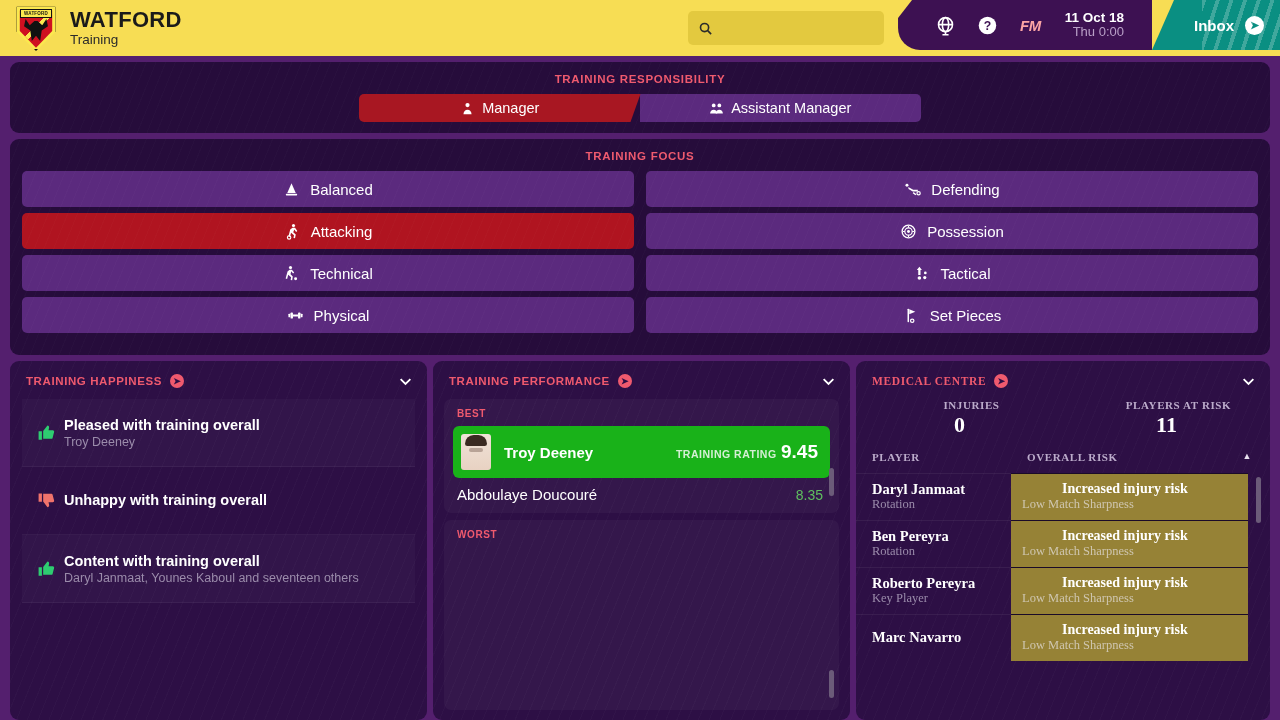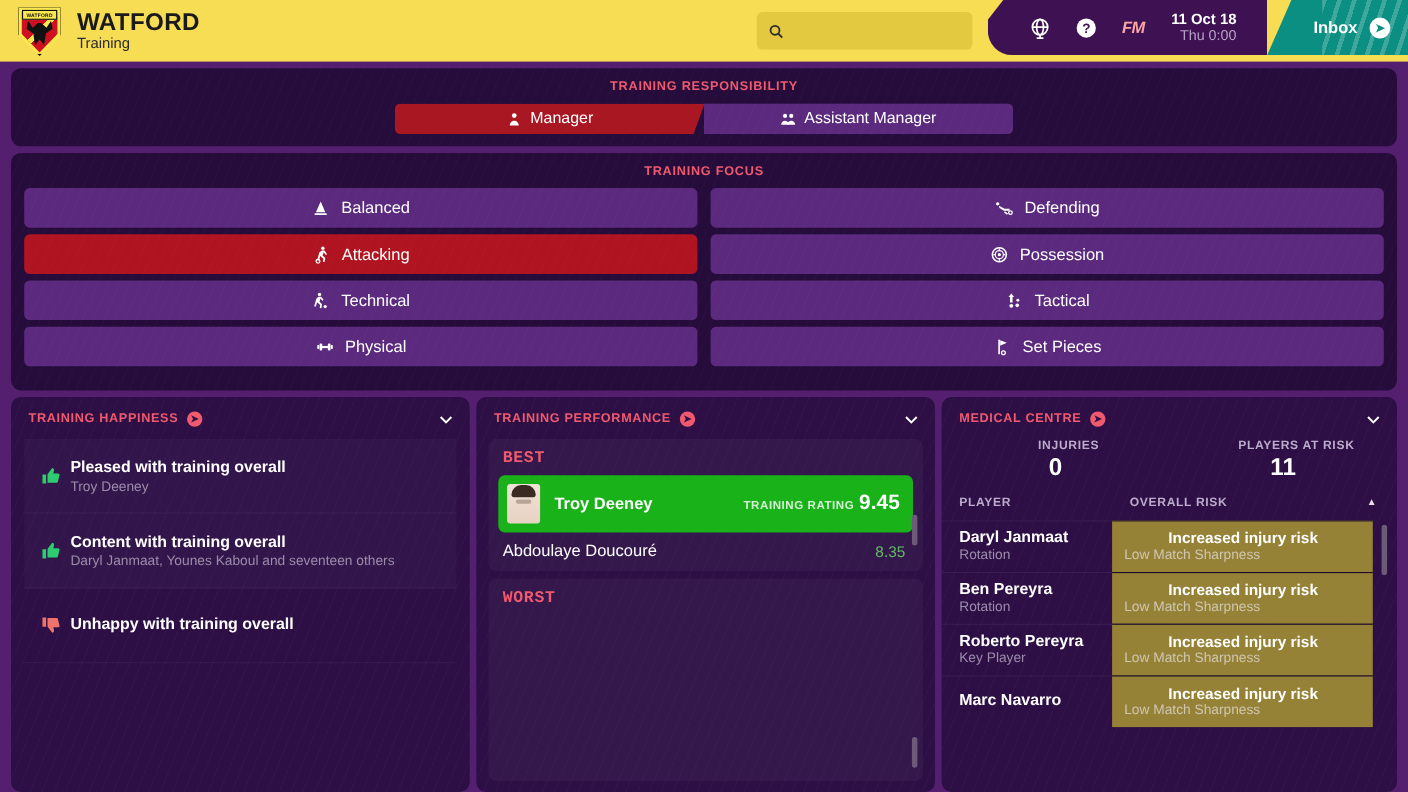--- a/index.html
+++ b/index.html
@@ -200,21 +200,21 @@
     border-radius: 9px;
     position: relative; overflow: hidden;
     display: flex; flex-direction: column;
   }
   .panel::after {
     content: ""; position: absolute; inset: 0; pointer-events: none;
     background: repeating-linear-gradient(112deg, rgba(255,255,255,.018) 0 1px, transparent 1px 10px);
   }
   .panel.p1 { width: 417px; }
   .panel.p2 { width: 417px; }
-  .panel.p3 { flex: 1 1 auto; }
+  .panel.p3 { flex: 1 1 auto; font-family: Liberation Serif, serif; }
 
   .panel-head {
     display: flex; align-items: center;
     padding: 11px 13px 9px 16px;
     position: relative; z-index: 3;
   }
   .panel-title {
     font-size: 11.5px; font-weight: bold; letter-spacing: 0.6px;
     color: #ef5a6e;
   }
@@ -249,22 +249,22 @@
   
   .perf-body { padding: 0 11px 10px 11px; position: relative; z-index: 3; display: flex; flex-direction: column; gap: 7px; flex: 1 1 auto; min-height: 0; }
   .perf-box {
     background: rgba(255,255,255,.035);
     border-radius: 7px; position: relative;
     padding: 9px 0 0 0;
   }
   .perf-box.best { flex: 0 0 auto; }
   .perf-box.worst { flex: 1 1 auto; }
   .perf-label {
-    font-size: 15px; font-weight: bold; letter-spacing: 0.6px;
-    color: #ef5a6e; padding: 0 0 7px 13px; font-family: Liberation Mono, monospace;
+    font-size: 10px; font-weight: bold; letter-spacing: 0.6px;
+    color: #ef5a6e; padding: 0 0 7px 13px;
   }
   .best-row {
     background: #19b219;
     border-radius: 6px;
     margin: 0 9px;
     height: 52px;
     display: flex; align-items: center;
     padding: 0 12px 0 8px;
   }
   .face {
@@ -512,41 +512,41 @@
             <svg viewBox="0 0 24 24" fill="#2ecc71">
                 <path d="M2 10.5h4.2V21H2zM7.8 10.2 13.2 3c1.6.2 2.3 1.2 2.1 2.7l-.7 3.6h5.3c1.2 0 2 .9 1.7 2.1l-1.9 7.4c-.2.9-1 1.2-1.9 1.2H7.8z"></path>
               </svg>
           </span>
           <span class="happy-txt">
             <span class="happy-main">Pleased with training overall</span>
             <span class="happy-sub">Troy Deeney</span>
           </span>
         </div>
 
+        <div class="happy-row">
+          <span class="thumb">
+            <svg viewBox="0 0 24 24" fill="#f0736b">
+                <path d="M2 3h4.2v10.5H2zM7.8 13.3 13.2 20.5c1.6-.2 2.3-1.2 2.1-2.7l-.7-3.6h5.3c1.2 0 2-.9 1.7-2.1l-1.9-7.4C19.5 3.8 18.7 3.5 17.8 3.5H7.8z"></path>
+              </svg>
+          </span>
+          <span class="happy-txt">
+            <span class="happy-main">Unhappy with training overall</span>
+            <span class="happy-sub"></span>
+          </span>
+        </div>
+
         <div class="happy-row alt">
           <span class="thumb">
             <svg viewBox="0 0 24 24" fill="#2ecc71">
                 <path d="M2 10.5h4.2V21H2zM7.8 10.2 13.2 3c1.6.2 2.3 1.2 2.1 2.7l-.7 3.6h5.3c1.2 0 2 .9 1.7 2.1l-1.9 7.4c-.2.9-1 1.2-1.9 1.2H7.8z"></path>
               </svg>
           </span>
           <span class="happy-txt">
             <span class="happy-main">Content with training overall</span>
             <span class="happy-sub">Daryl Janmaat, Younes Kaboul and seventeen others</span>
-          </span>
-        </div>
-
-        <div class="happy-row">
-          <span class="thumb">
-            <svg viewBox="0 0 24 24" fill="#f0736b">
-                <path d="M2 3h4.2v10.5H2zM7.8 13.3 13.2 20.5c1.6-.2 2.3-1.2 2.1-2.7l-.7-3.6h5.3c1.2 0 2-.9 1.7-2.1l-1.9-7.4C19.5 3.8 18.7 3.5 17.8 3.5H7.8z"></path>
-              </svg>
-          </span>
-          <span class="happy-txt">
-            <span class="happy-main">Unhappy with training overall</span>
-            <span class="happy-sub"></span>
           </span>
         </div>
 
       </div>
     </div>
 
     <div class="panel p2">
       <div class="panel-head">
         <span class="panel-title">TRAINING PERFORMANCE</span>
         <span class="title-arrow">➤</span>

